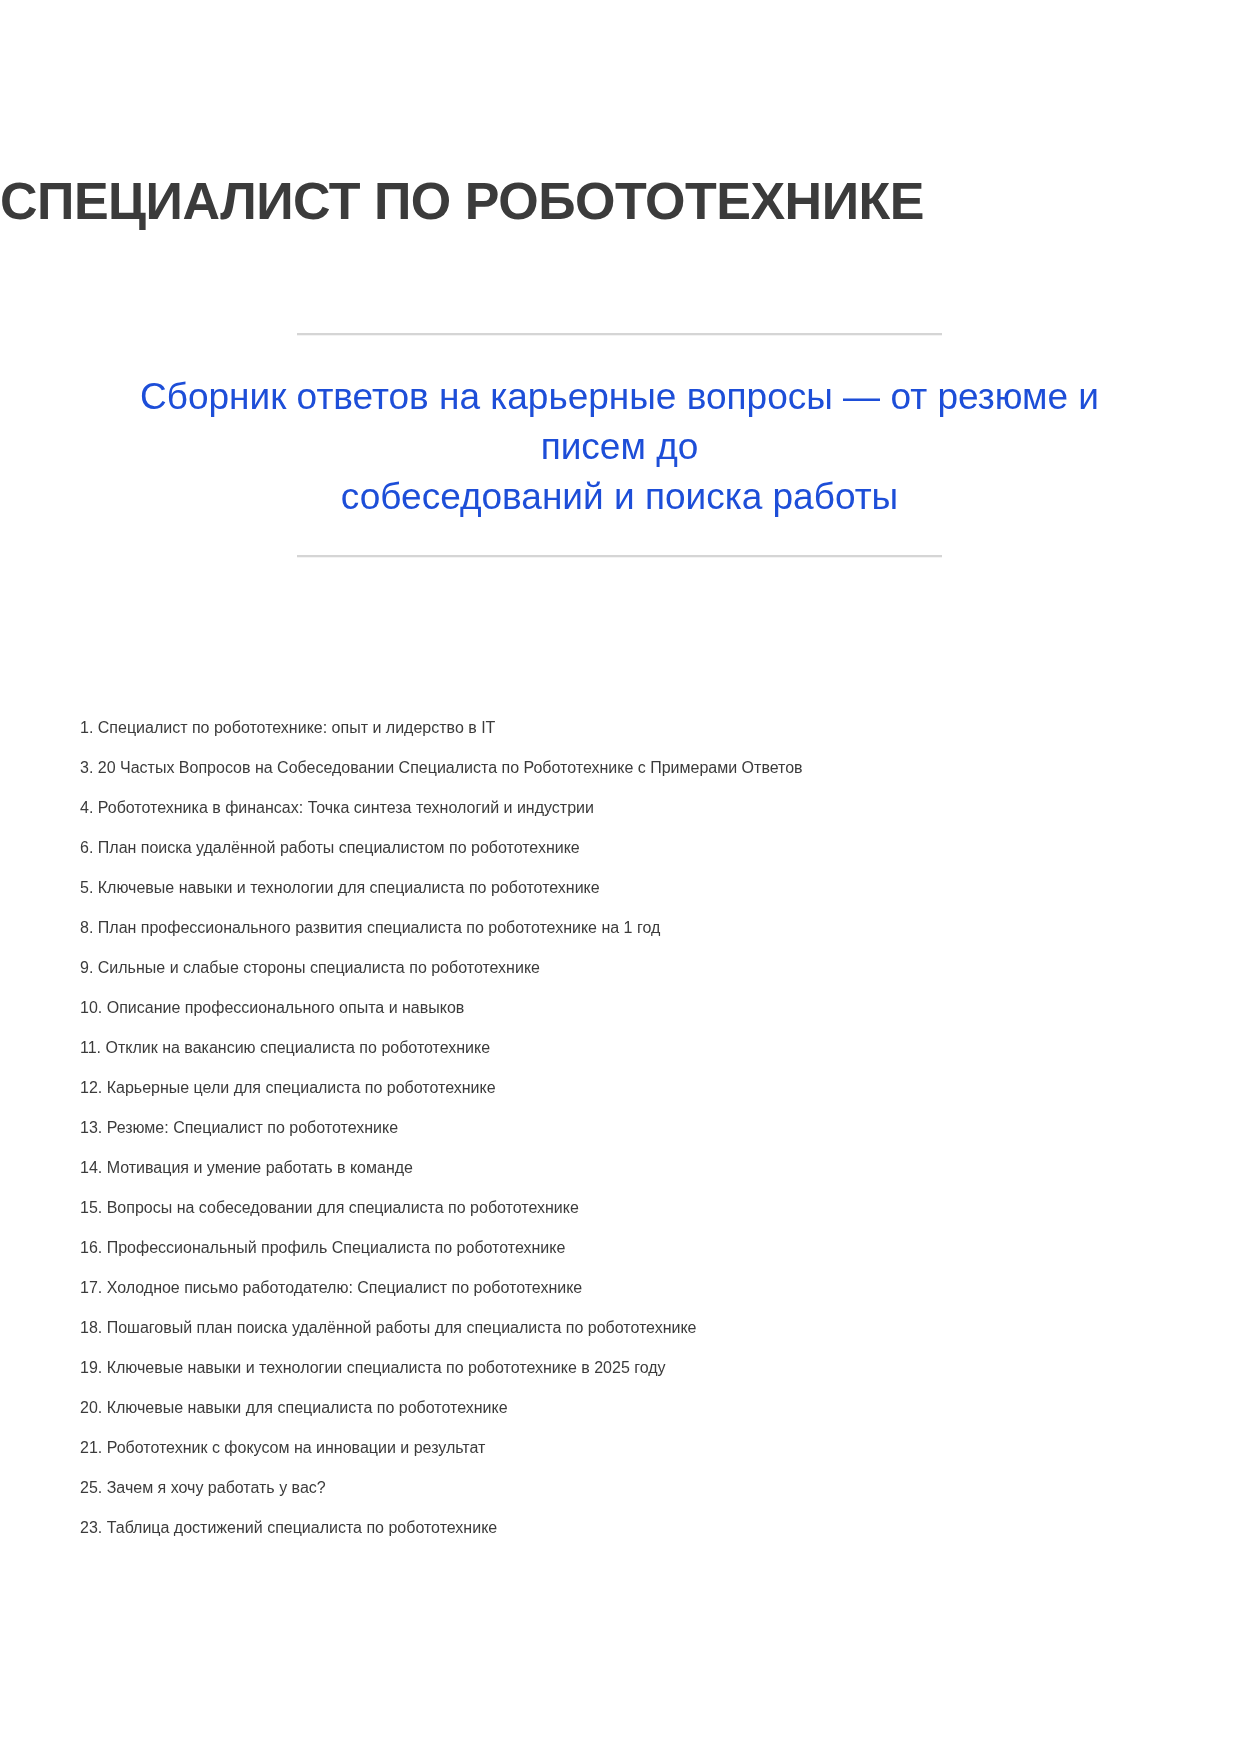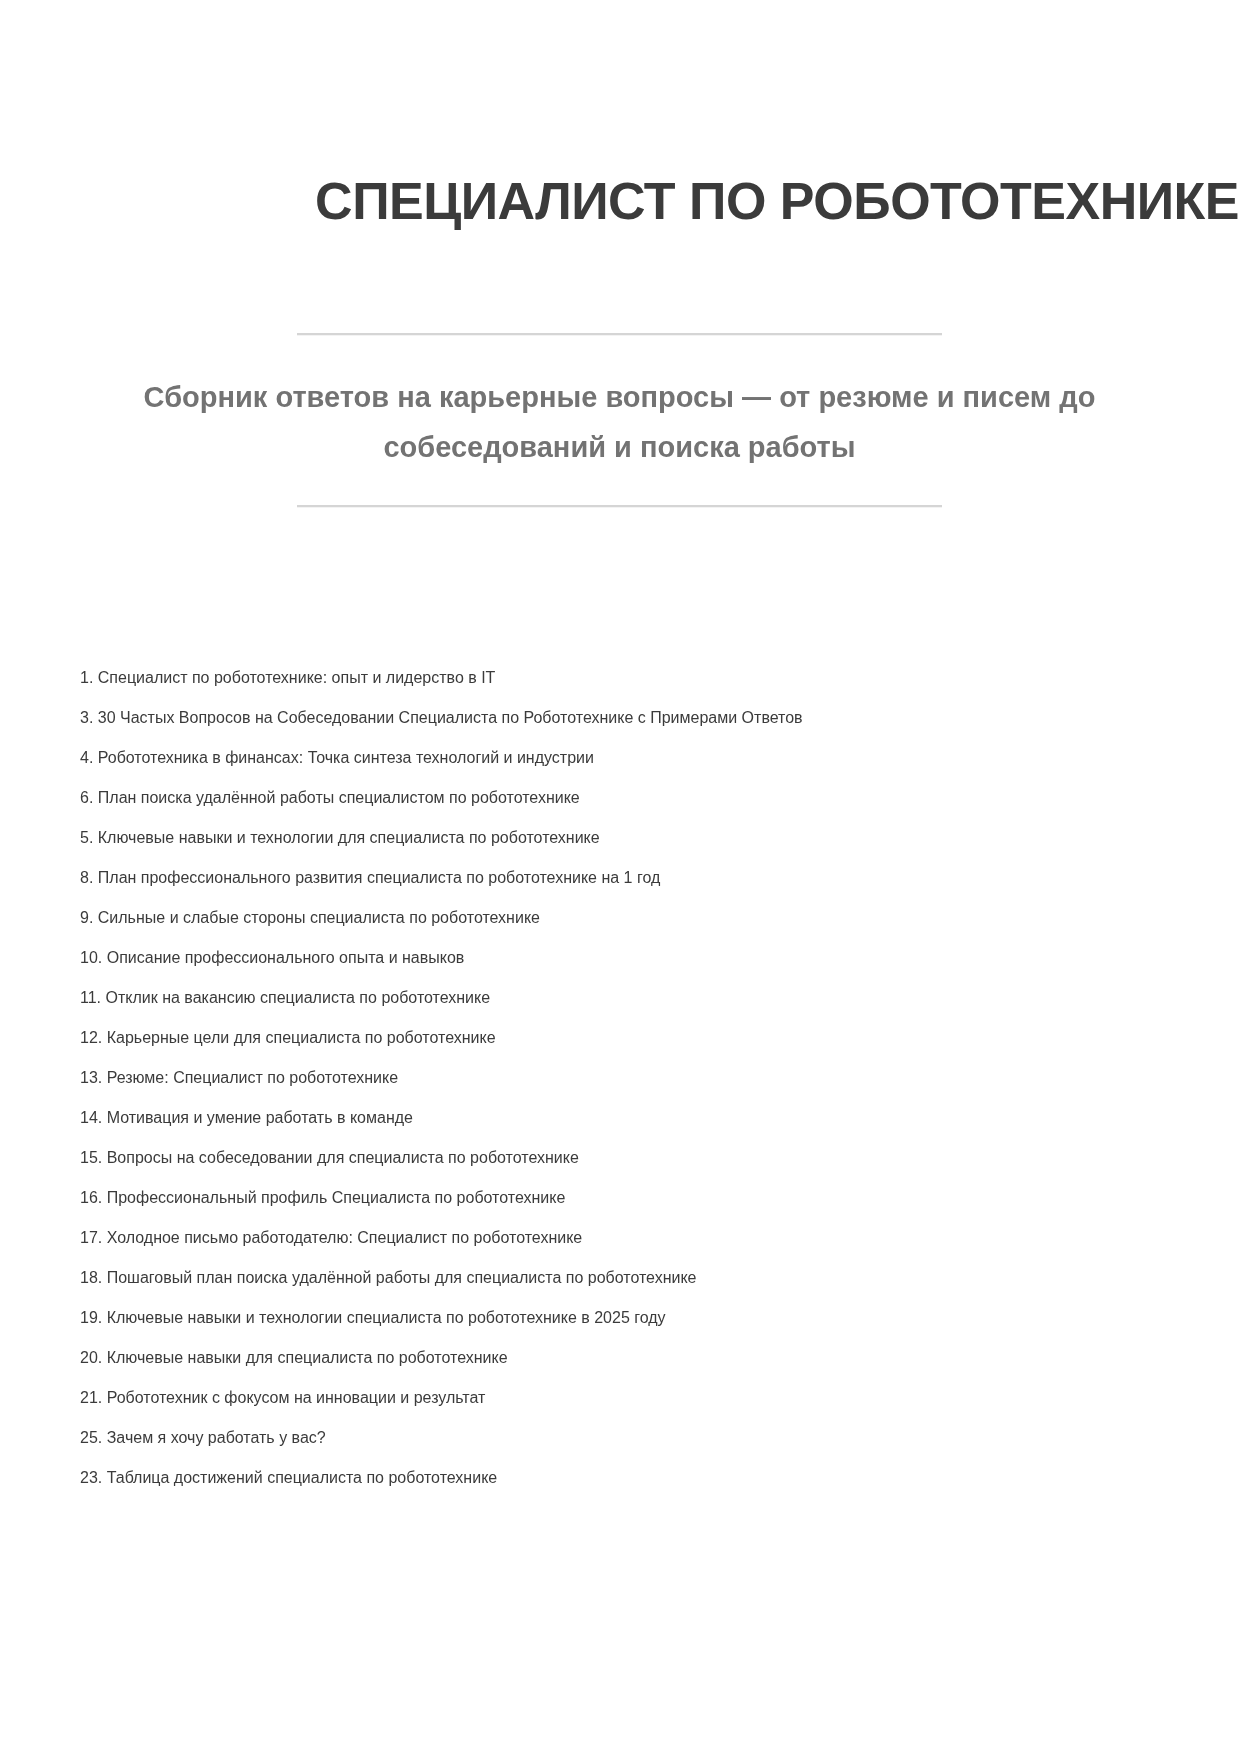--- a/index.html
+++ b/index.html
@@ -20,43 +20,43 @@
       color: var(--color-text);
       overflow: hidden;
     }
     .page {
       width: 1239px;
       height: 1753px;
       position: relative;
     }
     .title {
       margin: 170px 0 0 0;
-      text-align: right;
+      text-align: left;
       font-size: 52px;
       line-height: 62px;
       font-weight: 700;
       letter-spacing: -0.5px;
       color: var(--color-text);
     }
     .rule {
       width: 645px;
       margin: 101px auto 0 auto;
       height: 0;
       border: 0;
       border-top: 2px solid var(--color-rule);
       border-bottom: 1px solid #f3f3f3;
     }
     .subtitle {
       margin: 36px auto 0 auto;
       width: 1060px;
       text-align: center;
-      font-size: 29px;
+      font-size: 37px;
       line-height: 50px;
-      font-weight: 700;
-      color: #737373;
+      font-weight: 400;
+      color: #1d4ed8;
     }
     .rule-2 {
       margin-top: 33px;
     }
     .toc {
       margin: 150px 0 0 80px;
       width: 965px;
       font-size: 16px;
       line-height: 40px;
       font-weight: 400;
@@ -83,21 +83,21 @@
       <div class="subtitle-line">собеседований и поиска работы</div>
     </div>
 
   <div class="rule rule-2"></div>
 
   <div class="toc">
 
       <div class="toc-item">1. Специалист по робототехнике: опыт и лидерство в IT</div>
 
 
-      <div class="toc-item">3. 30 Частых Вопросов на Собеседовании Специалиста по Робототехнике с Примерами Ответов</div>
+      <div class="toc-item">3. 20 Частых Вопросов на Собеседовании Специалиста по Робототехнике с Примерами Ответов</div>
 
       <div class="toc-item">4. Робототехника в финансах: Точка синтеза технологий и индустрии</div>
 
 
       <div class="toc-item">6. План поиска удалённой работы специалистом по робототехнике</div>
 
       <div class="toc-item">5. Ключевые навыки и технологии для специалиста по робототехнике</div>
 
       <div class="toc-item">8. План профессионального развития специалиста по робототехнике на 1 год</div>
 

